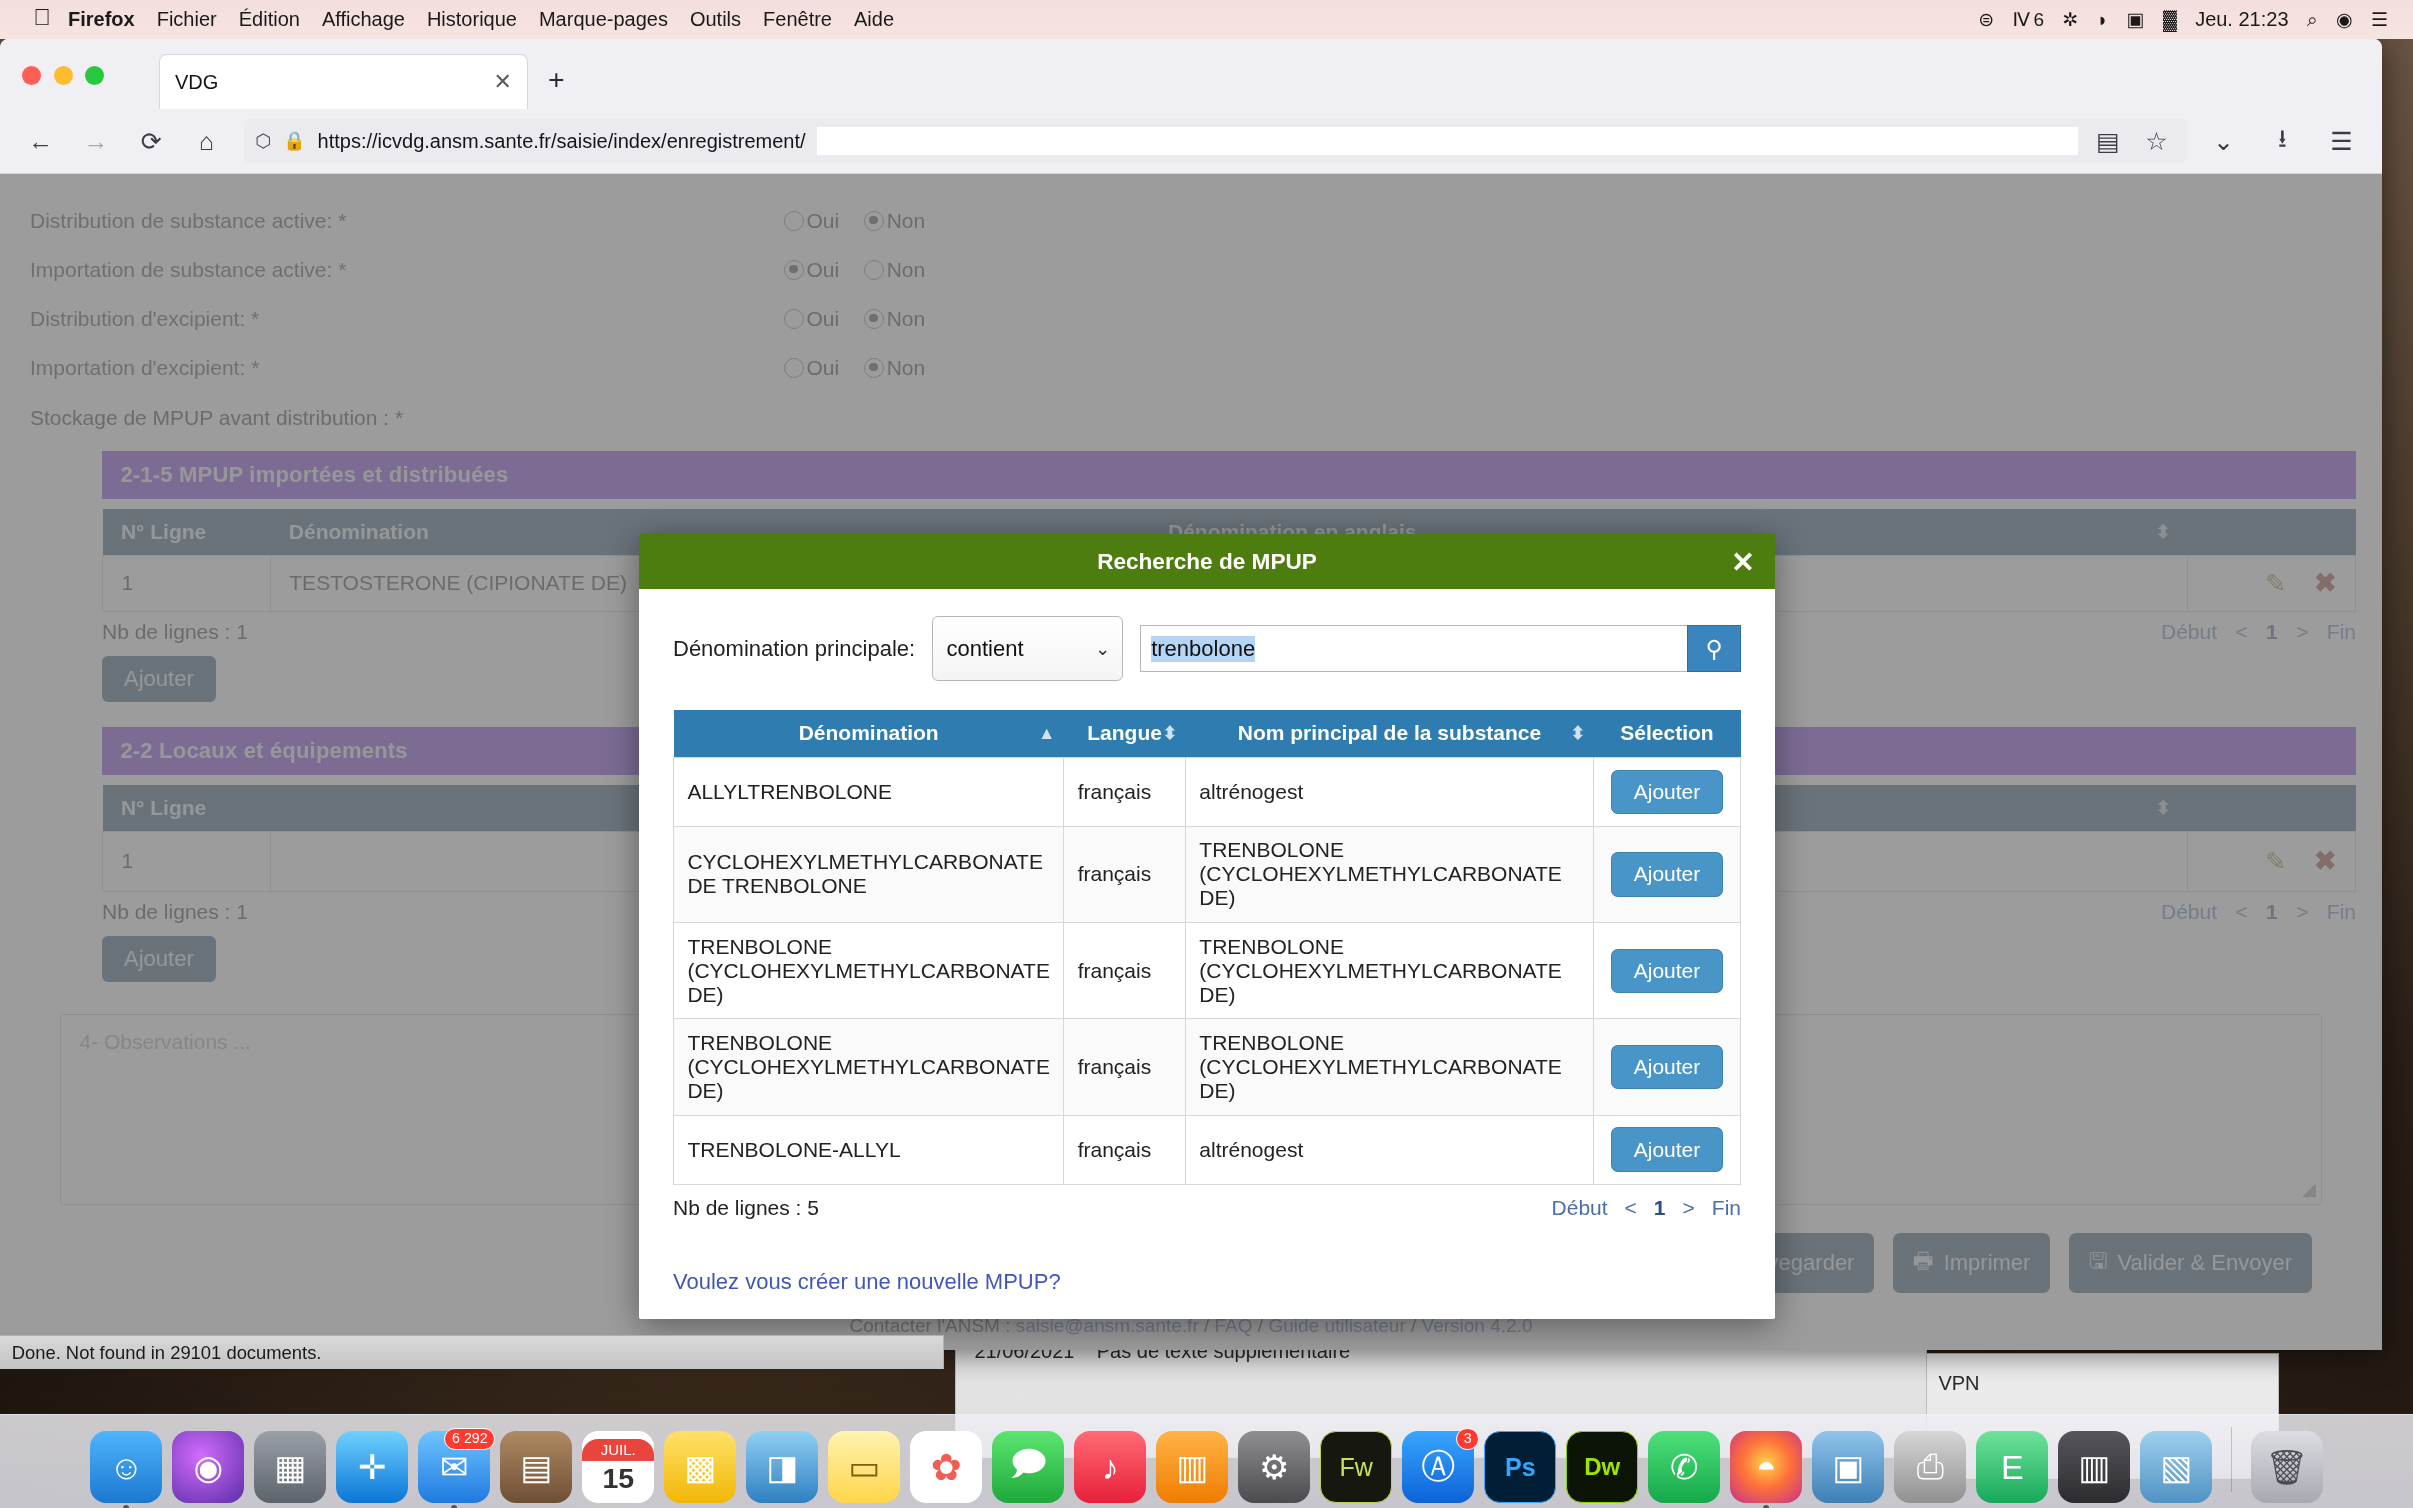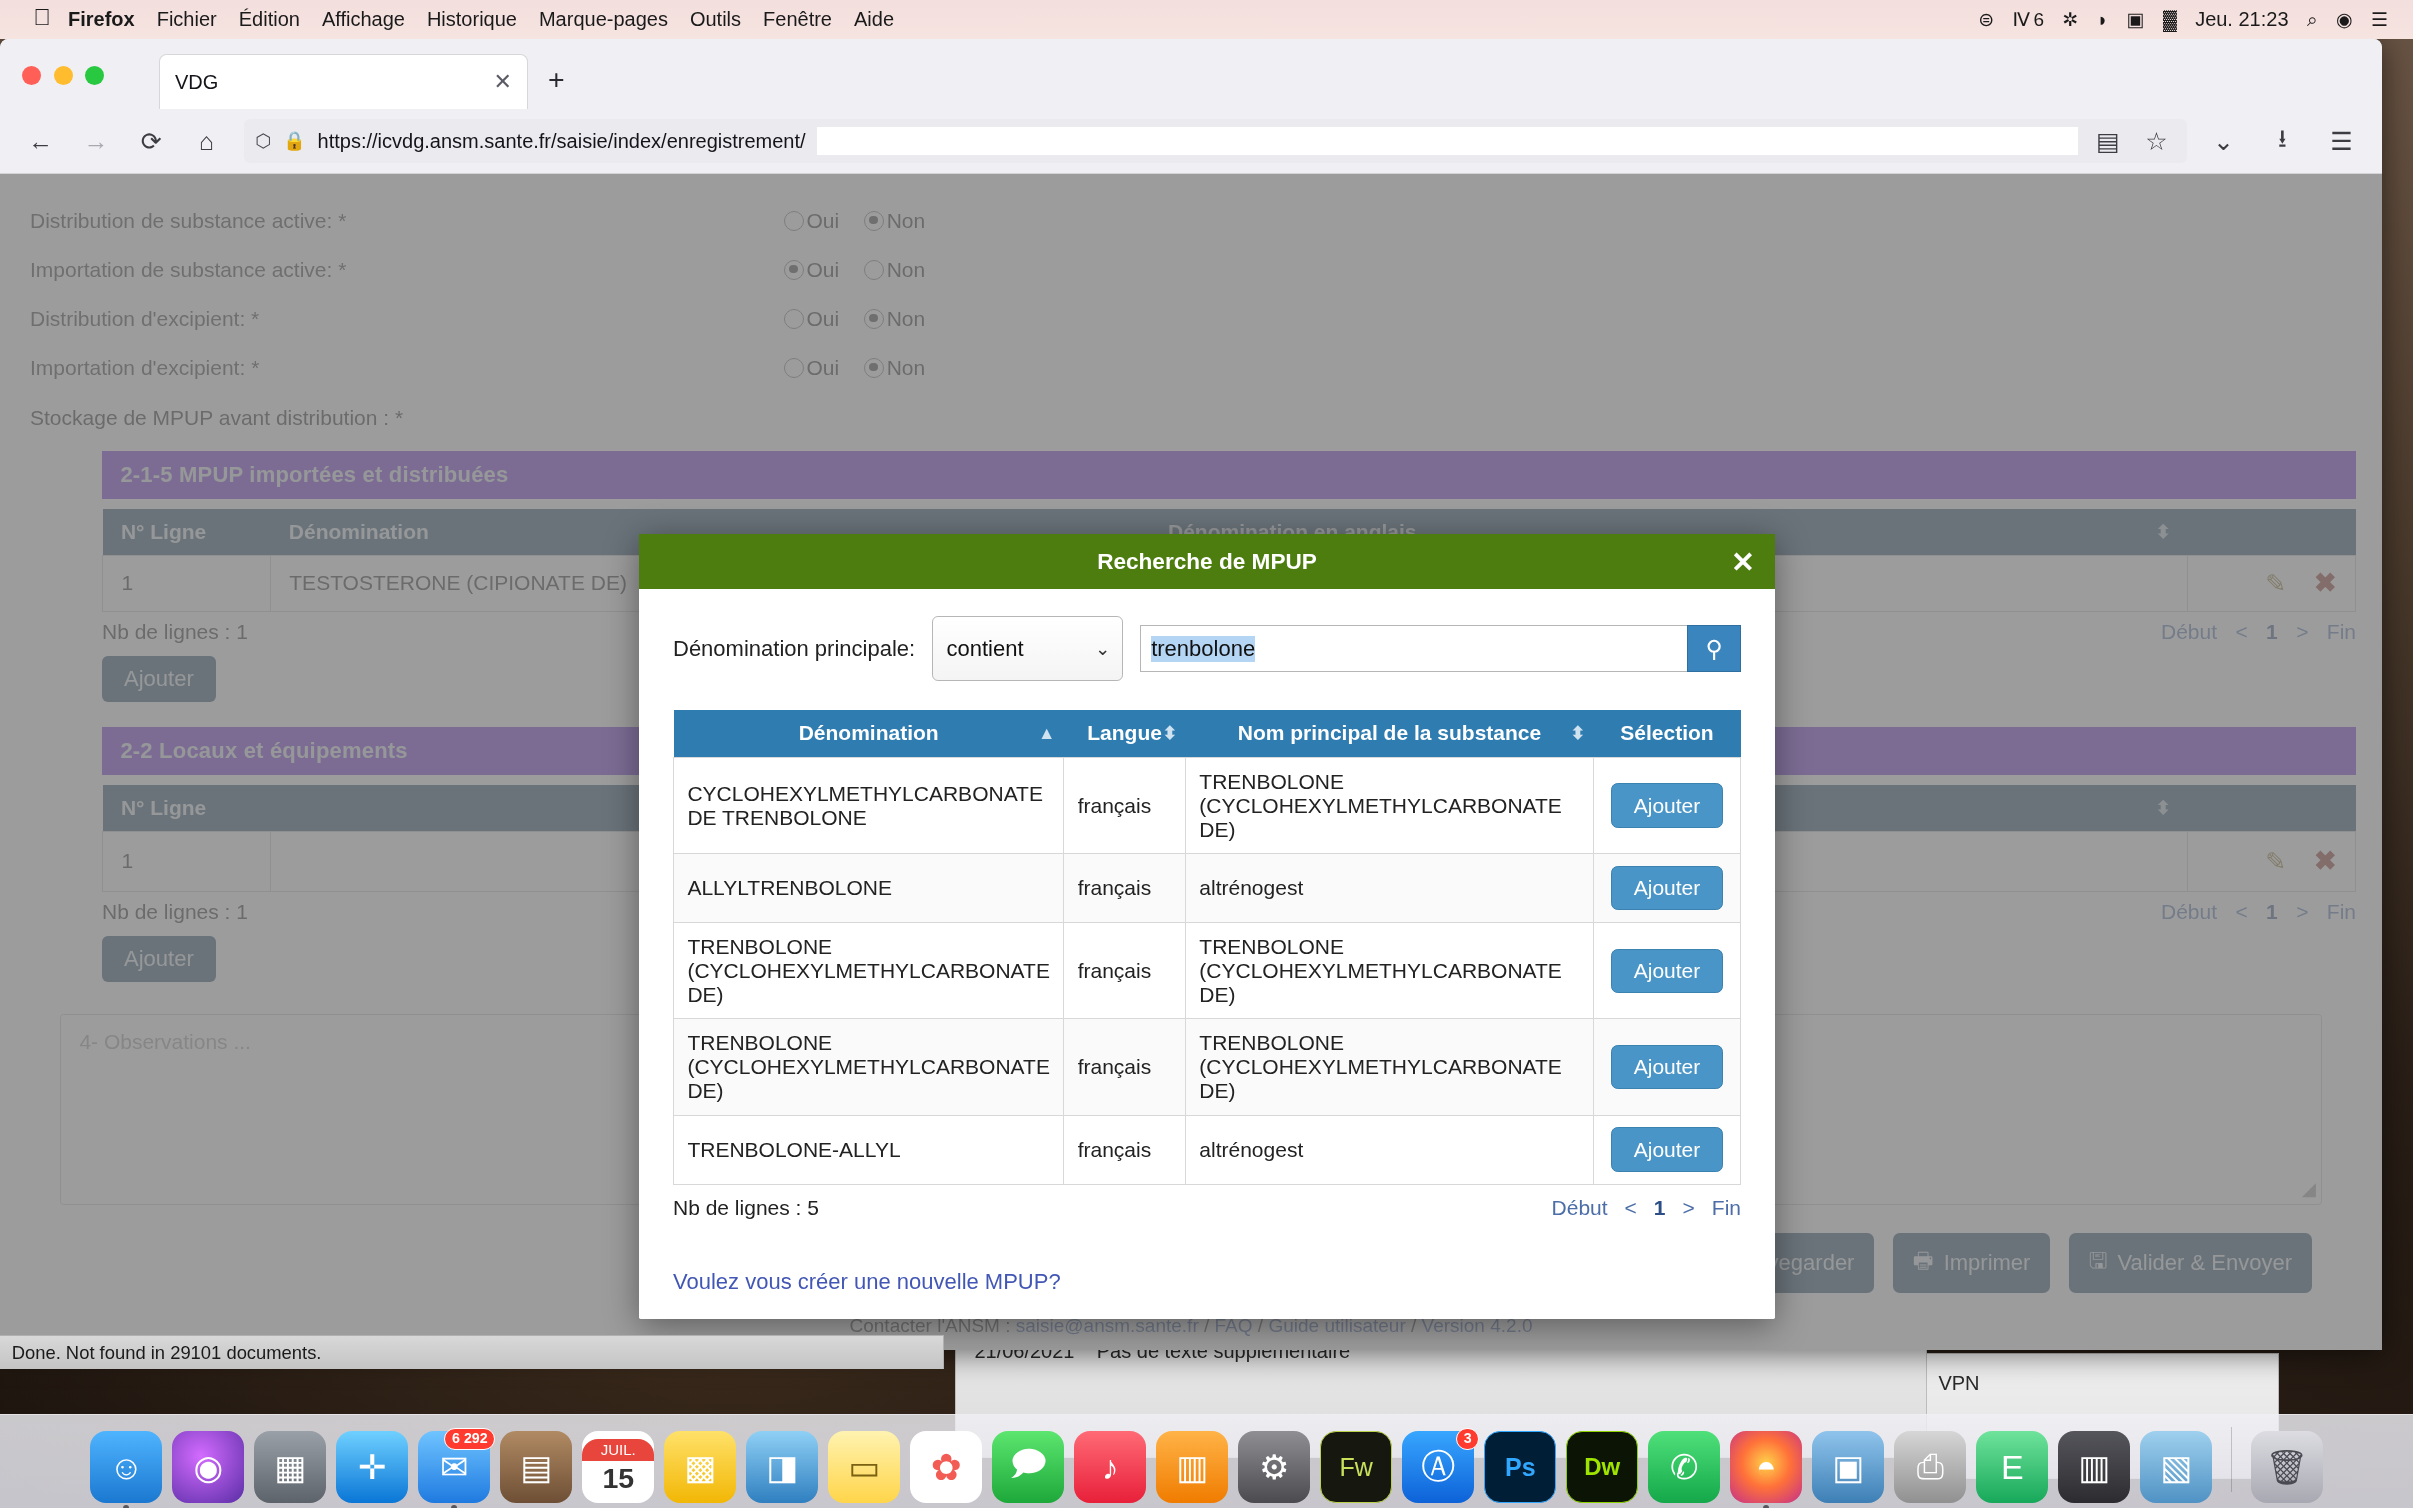--- a/index.html
+++ b/index.html
@@ -224,21 +224,21 @@
     padding-bottom: 5px; z-index: 70;
     border-top: 0.8px solid rgba(255,255,255,.5);
   }
   .dockicon {
     width: 72px; height: 72px; border-radius: 16px; position: relative;
     display: flex; align-items: center; justify-content: center;
     font-size: 34px; color: #fff; flex: 0 0 auto;
   }
   .dockicon .badge {
     position: absolute; top: -3.4px; right: -5px; background: #ff3b30; color: #fff;
-    border-radius: 11.7px; font-size: 14.2px; padding: 1.7px 6.7px; font-weight: bold;
+    border-radius: 11.7px; font-size: 14.2px; padding: 1.7px 6.7px; font-weight: normal;
     border: 1.7px solid #fff; line-height: 1.2;
   }
   .dockdot { position: absolute; bottom: -7.5px; left: 50%; transform: translateX(-50%); width: 5.9px; height: 5.9px; border-radius: 50%; background: #55555a; }
   .docksep { width: 1.7px; height: 65px; background: rgba(0,0,0,.18); margin: 0 8.4px; align-self: center; }
 </style>
 </head>
 <body>
 
 <div id="desktop"></div>
 
@@ -505,29 +505,29 @@
             </th>
             <th>
               <span>Nom principal de la substance</span>
               <span class="sa">⬍</span>
             </th>
             <th>
               <span>Sélection</span>
             </th>
           </tr>
           <tr>
+            <td class="denom">ALLYLTRENBOLONE</td>
+            <td class="lang">français</td>
+            <td class="nomp">altrénogest</td>
+            <td class="selcol"><span class="addbtn">Ajouter</span></td>
+          </tr>
+          <tr>
             <td class="denom">CYCLOHEXYLMETHYLCARBONATE DE TRENBOLONE</td>
             <td class="lang">français</td>
             <td class="nomp">TRENBOLONE (CYCLOHEXYLMETHYLCARBONATE DE)</td>
-            <td class="selcol"><span class="addbtn">Ajouter</span></td>
-          </tr>
-          <tr>
-            <td class="denom">ALLYLTRENBOLONE</td>
-            <td class="lang">français</td>
-            <td class="nomp">altrénogest</td>
             <td class="selcol"><span class="addbtn">Ajouter</span></td>
           </tr>
           <tr>
             <td class="denom">TRENBOLONE (CYCLOHEXYLMETHYLCARBONATE DE)</td>
             <td class="lang">français</td>
             <td class="nomp">TRENBOLONE (CYCLOHEXYLMETHYLCARBONATE DE)</td>
             <td class="selcol"><span class="addbtn">Ajouter</span></td>
           </tr>
           <tr>
             <td class="denom">TRENBOLONE (CYCLOHEXYLMETHYLCARBONATE DE)</td>

